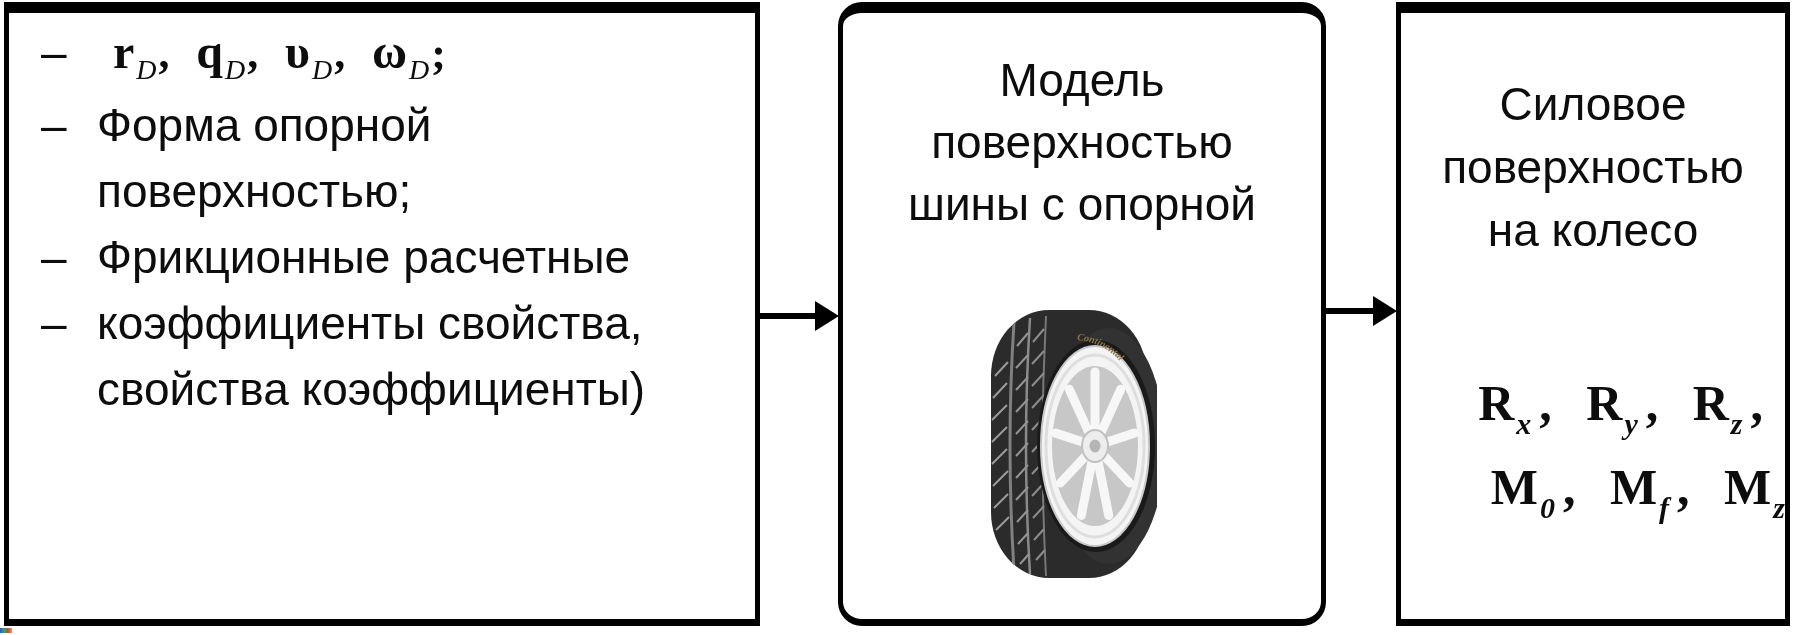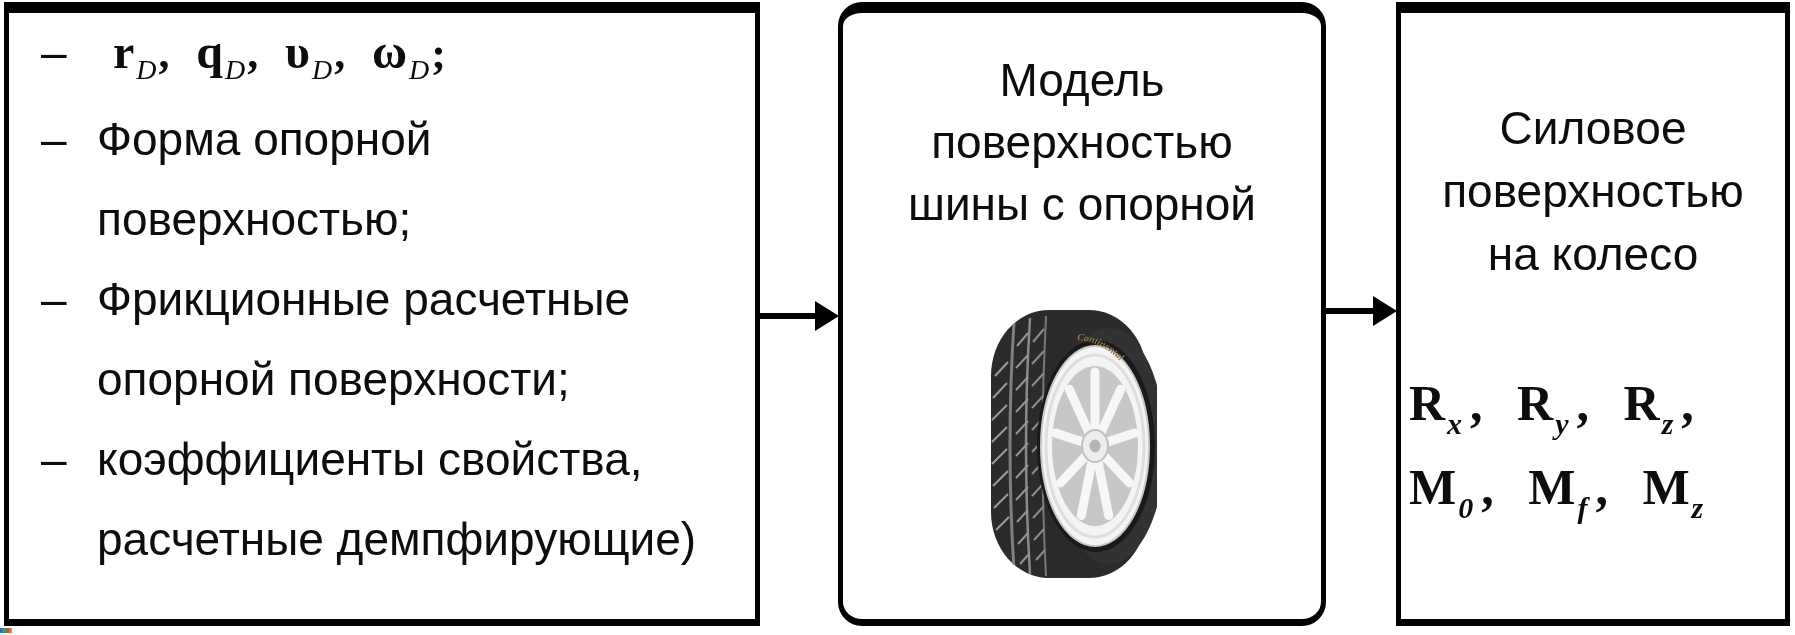--- a/index.html
+++ b/index.html
@@ -14,36 +14,36 @@
   }
   .box1 { left:4px;    width:756px; }
   .box2 { left:838px;  width:488px; text-align:center;border-radius:24px; }
   .box3 { left:1396px; width:394px; text-align:center; }
 
   
   .list { list-style:none; margin:0; padding:6px 4px 0 0; font-size:46px; line-height:66px; }
   .list li { position:relative; padding-left:88px; }
   .list li.math-item { padding-left:104px; }
   .dash { position:absolute; left:32px; top:0; }
-  .item-line { display:block;margin-top:14px; }
+  .item-line { display:block; }
 
   .math-base { font-family:"Liberation Serif","DejaVu Serif",serif; font-weight:bold; font-size:48px; }
   .math-sub  { display:inline-block; font-family:"Liberation Serif","DejaVu Serif",serif;
                font-style:italic; font-size:28px; transform:translateY(11px); margin-left:2px; }
   .math-comma{ font-family:"Liberation Serif",serif; font-weight:bold; font-size:44px; margin:0 14px 0 2px; }
   .math-term { font-family:"Liberation Serif",serif; font-weight:bold; font-size:44px; margin-left:2px; }
 
   
   .box2-title { padding-top:36px; font-size:46px; line-height:62px; }
   .title-line { display:block; }
   .tire { position:absolute; left:146px; top:293px; width:168px; height:276px; }
 
   
-  .box3-title { padding-top:84px; font-size:46px; line-height:63px; }
-  .formula { position:absolute; left:8px; width:100%; text-align:left;
+  .box3-title { padding-top:60px; font-size:46px; line-height:63px; }
+  .formula { position:absolute; left:0; width:100%; text-align:right;
              font-family:"Liberation Serif","DejaVu Serif",serif; font-weight:bold;
              font-size:50px; line-height:76px; }
   .f1 { top:352px; }
   .f2 { top:436px; }
   .f-base { font-family:"Liberation Serif","DejaVu Serif",serif; font-weight:bold; }
   .f-sub  { display:inline-block; font-family:"Liberation Serif","DejaVu Serif",serif;
             font-style:italic; font-size:30px; transform:translateY(14px); margin-left:2px; }
   .f-comma{ margin:0 22px 0 8px; }
 
   
@@ -77,27 +77,26 @@
 
       <li>
         <span class="dash">–</span>
         <span class="item-line">Форма опорной</span>
         <span class="item-line">поверхностью;</span>
       </li>
 
       <li>
         <span class="dash">–</span>
         <span class="item-line">Фрикционные расчетные</span>
-        <span class="item-line">опорной поверхности;</span>
       </li>
 
       <li>
         <span class="dash">–</span>
         <span class="item-line">коэффициенты свойства,</span>
-        <span class="item-line">расчетные демпфирующие)</span>
+        <span class="item-line">свойства коэффициенты)</span>
       </li>
     </ul>
   </div>
 
   <div>
     <div class="arrow-shaft a1s"></div>
     <div class="arrow-head a1h"></div>
   </div>
 
   <div class="box box2">

